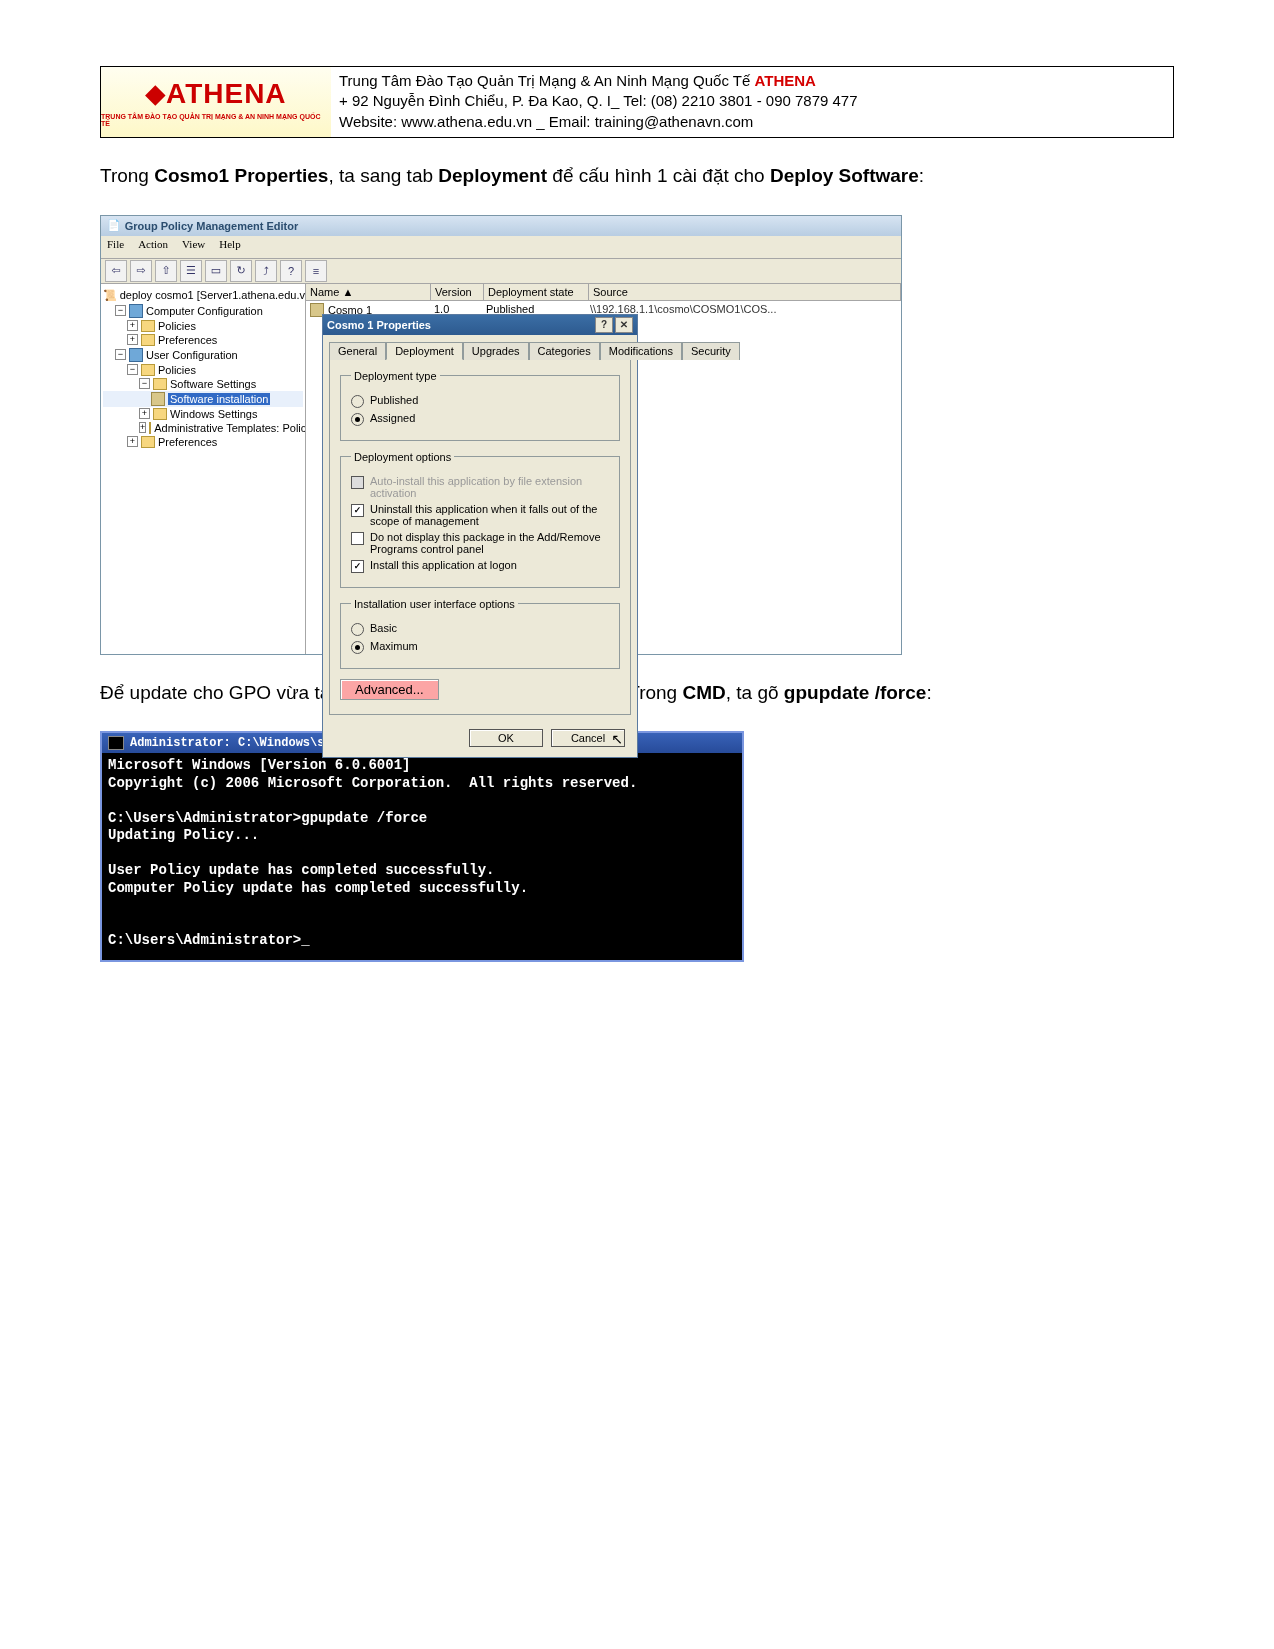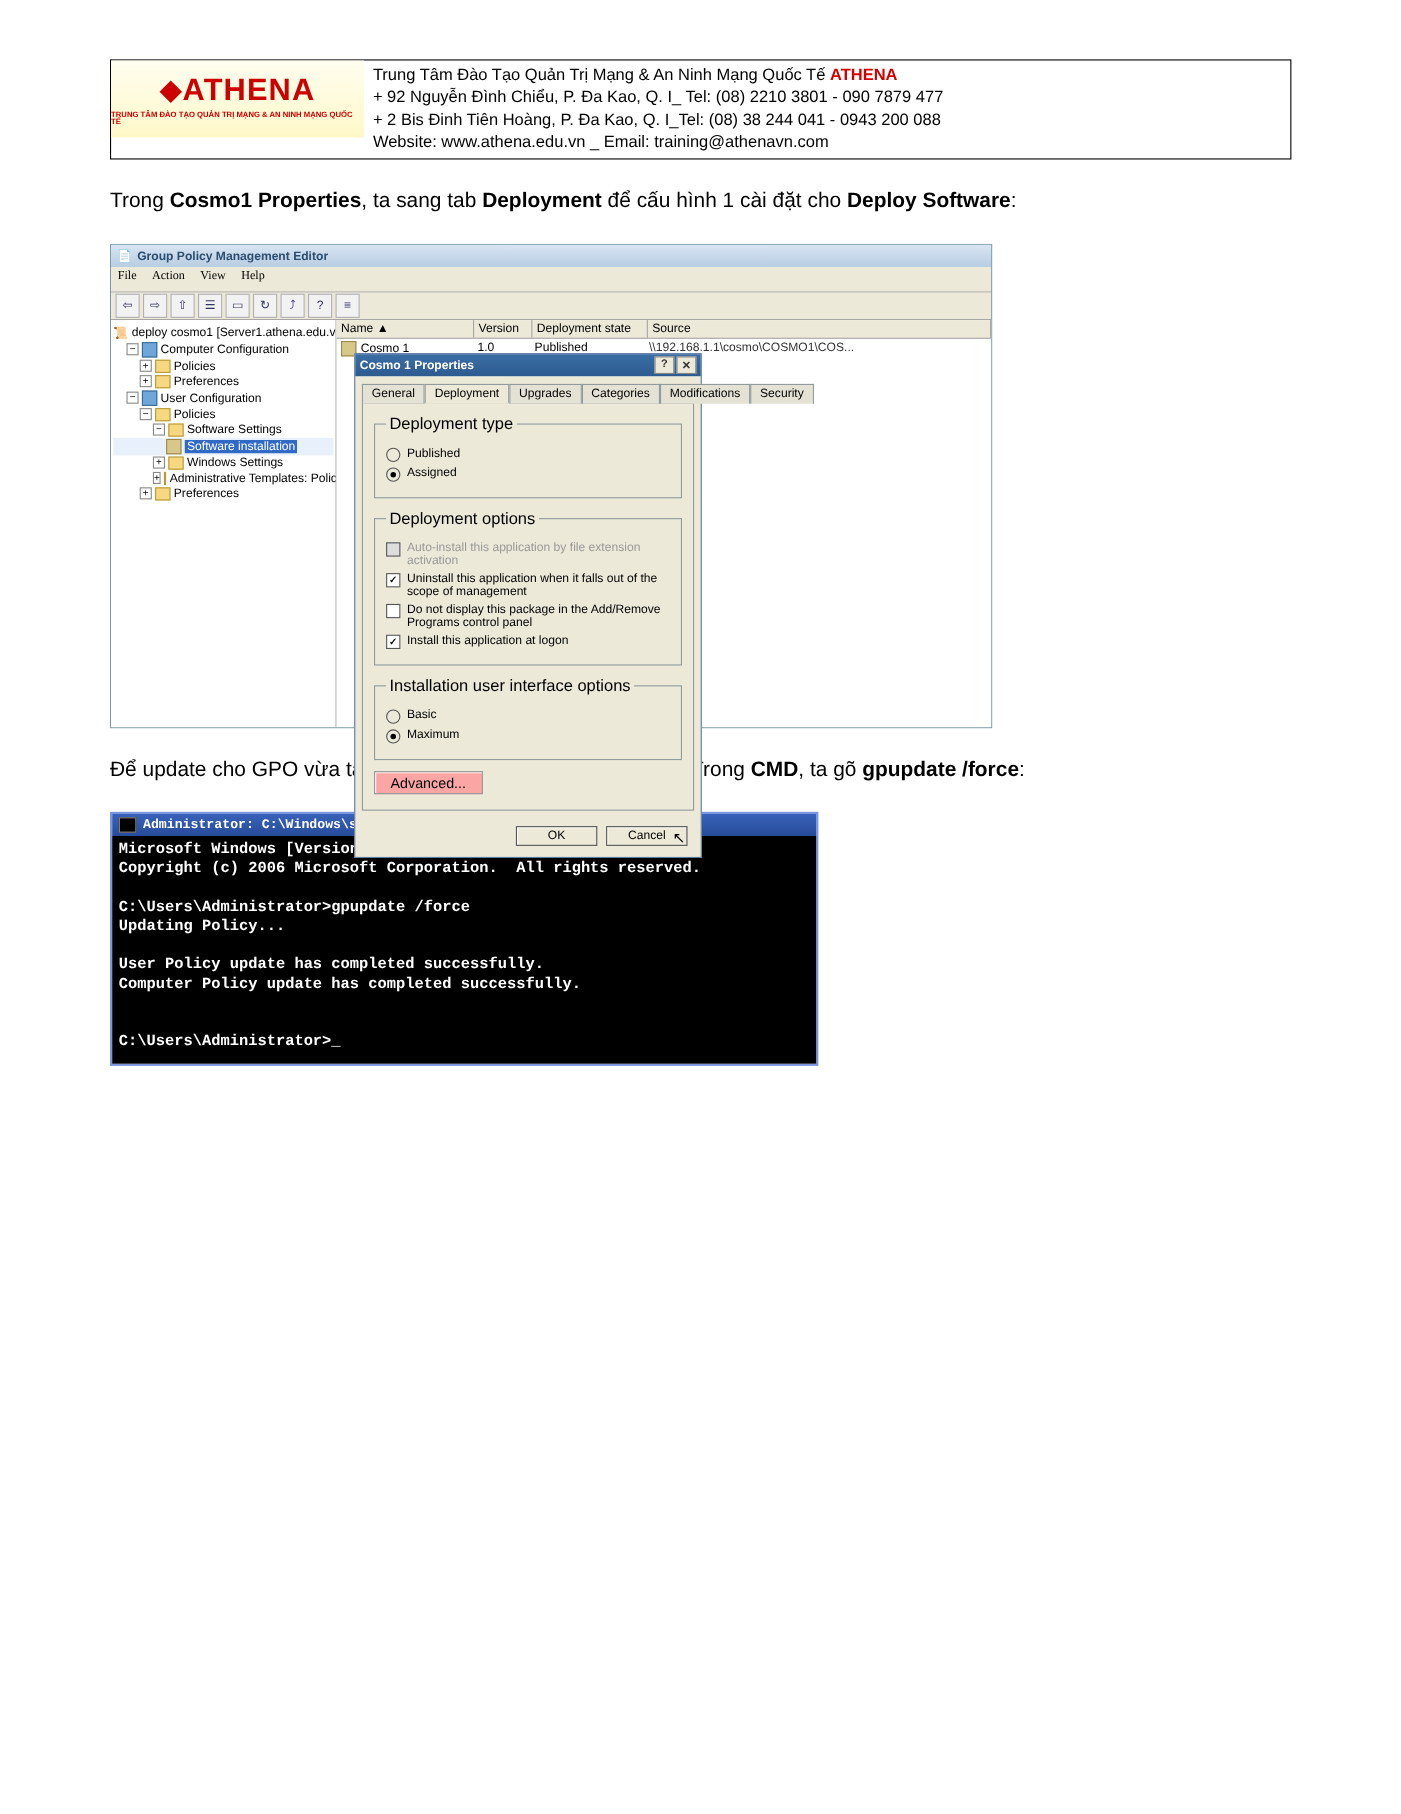--- a/index.html
+++ b/index.html
@@ -1,16 +1,16 @@
 <!DOCTYPE html>
 <html><head>
 <meta charset="utf-8">
 <style>
 html,body{margin:0;padding:0;background:#fff;font-family:Arial,Helvetica,sans-serif;}
-.page{width:1274px;margin:4px auto;padding:50px 100px 200px;box-sizing:border-box;}
+.page{width:1274px;margin:16px auto;padding:50px 100px 200px;box-sizing:border-box;}
 .header-box{border:1px solid #000;display:flex;}
 .logo-cell{width:230px;height:70px;background:linear-gradient(#fffef0,#fef8c8);display:flex;flex-direction:column;align-items:center;justify-content:center;position:relative;}
 .logo-athena{font-size:28px;font-weight:900;color:#cc0000;letter-spacing:1px;font-family:Arial Black,Arial,sans-serif;}
 .logo-sub{font-size:7px;color:#cc0000;font-weight:bold;margin-top:2px;}
 .header-text{flex:1;padding:4px 8px;font-size:15px;line-height:1.35;}
 .header-line{white-space:nowrap;}
 .red{color:#d40000;font-weight:bold;}
 .body-text{font-size:19px;line-height:1.5;margin:24px 0;}
 .body-text b{font-weight:bold;}
 
@@ -40,21 +40,21 @@
 .dlg{position:absolute;top:30px;left:16px;width:314px;background:#ece9d8;border:1px solid #5a7aa0;font-size:11px;}
 .dlg-title{height:20px;background:linear-gradient(#3b6ea5,#2d5a8f);color:#fff;font-weight:bold;display:flex;align-items:center;justify-content:space-between;padding:0 4px;}
 .dlg-title-btns{display:flex;gap:2px;}
 .dlg-btn{width:16px;height:14px;background:#ece9d8;border:1px solid #888;font-size:10px;display:flex;align-items:center;justify-content:center;color:#333;font-weight:bold;}
 .tabs{display:flex;padding:6px 6px 0;gap:0;}
 .tab{padding:2px 8px;border:1px solid #919b9c;background:#ece9d8;border-bottom:none;font-size:11px;position:relative;top:1px;}
 .tab.active{background:#ece9d8;z-index:2;border-bottom:1px solid #ece9d8;}
 .tab:not(.active){background:#e4e2d5;}
 .tab-body{border:1px solid #919b9c;margin:0 6px 6px;padding:10px 10px 14px;background:#ece9d8;}
 fieldset{border:1px solid #919b9c;margin:0 0 10px;padding:8px 10px 10px;}
-legend{font-size:15px;padding:0 3px;}
+legend{font-size:11px;padding:0 3px;}
 .radio-row,.chk-row{display:flex;align-items:flex-start;gap:6px;margin:4px 0;font-size:11px;}
 .radio{width:11px;height:11px;border:1px solid #555;border-radius:50%;display:inline-flex;align-items:center;justify-content:center;flex:none;margin-top:1px;}
 .radio.sel::after{content:"";width:5px;height:5px;background:#000;border-radius:50%;}
 .chk{width:11px;height:11px;border:1px solid #555;background:#fff;display:inline-flex;align-items:center;justify-content:center;font-size:9px;font-weight:bold;color:#000;flex:none;margin-top:1px;}
 .chk.disabled{background:#ddd;color:#999;}
 .chk-label.disabled{color:#999;}
 .adv-btn{padding:2px 14px;border:1px solid #919b9c;background:#fca5a5;font-size:13px;box-shadow:1px 1px 0 #fff inset;}
 .dlg-actions{display:flex;justify-content:flex-end;gap:8px;padding:8px 12px 10px;}
 .std-btn{width:72px;padding:2px 0;border:1px solid #555;background:#ece9d8;font-size:11px;text-align:center;box-shadow:1px 1px 0 #fff inset;}
 .cursor{position:absolute;right:14px;bottom:10px;font-size:14px;color:#000;}
@@ -72,21 +72,20 @@
   <div class="header-box">
     <div class="logo-cell">
       <div class="logo-athena">⬥ATHENA</div>
       <div class="logo-sub">TRUNG TÂM ĐÀO TẠO QUẢN TRỊ MẠNG &amp; AN NINH MẠNG QUỐC TẾ</div>
     </div>
     <div class="header-text">
       <div class="header-line">
         <span>Trung Tâm Đào Tạo Quản Trị Mạng &amp; An Ninh Mạng Quốc Tế </span><span class="red">ATHENA</span>
       </div>
       <div class="header-line">+  92 Nguyễn Đình Chiểu, P. Đa Kao, Q. I_ Tel: (08) 2210 3801 -  090 7879 477</div>
-      <div class="header-line">+  2 Bis Đinh Tiên Hoàng, P. Đa Kao, Q. I_Tel: (08) 38 244 041 - 0943 200 088</div>
       <div class="header-line">Website: www.athena.edu.vn     _       Email: training@athenavn.com</div>
     </div>
   </div>
 
   <p class="body-text">
     <span>Trong </span><b>Cosmo1 Properties</b><span>, ta sang tab </span><b>Deployment</b><span> để cấu hình 1 cài đặt cho </span><b>Deploy Software</b><span>:</span>
   </p>
 
   <div class="gp-window">
     <div class="gp-titlebar">

